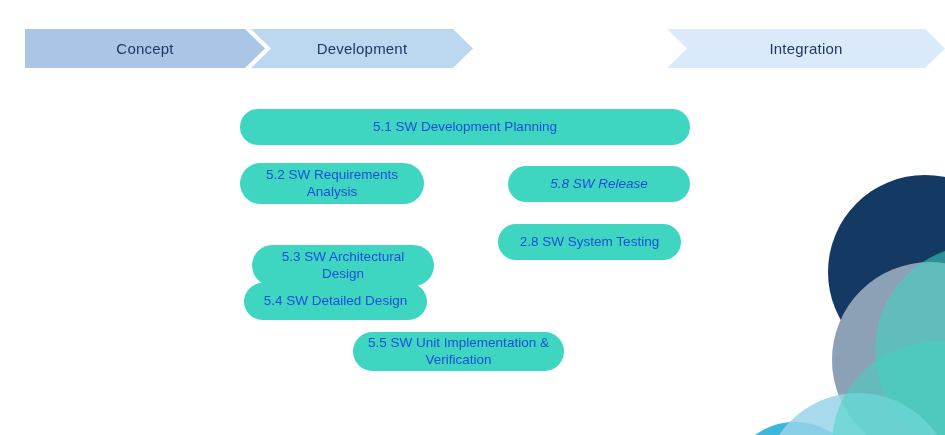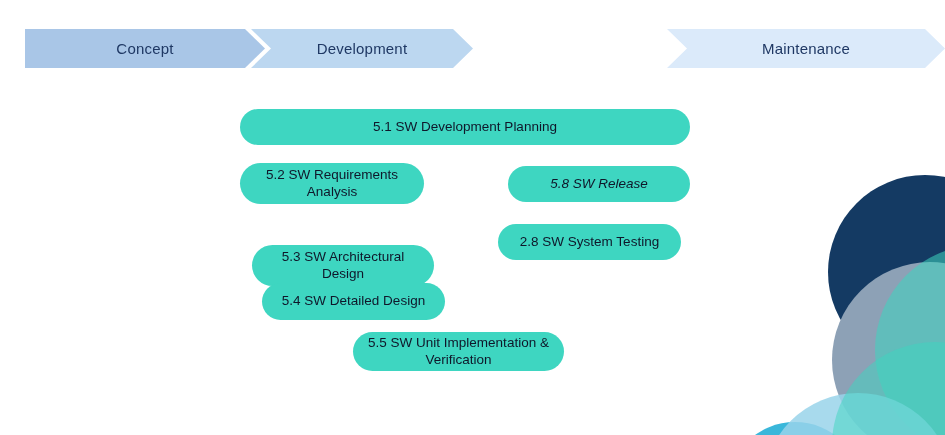--- a/index.html
+++ b/index.html
@@ -38,29 +38,29 @@
   .chev-4 { left: 667px; width: 278px; }
 
   
   .pill {
     position: absolute;
     display: flex;
     align-items: center;
     justify-content: center;
     text-align: center;
     border-radius: 22px;
-    color: #0f172a;
+    color: #1d4ed8;
     font-size: 13.5px;
     line-height: 1.2;
     padding: 2px 10px;
   }
   .pill-51 { left: 240px; top: 109px; width: 450px; height: 36px; }
   .pill-52 { left: 240px; top: 163px; width: 184px; height: 41px; }
   .pill-53 { left: 252px; top: 221px; width: 182px; height: 41px; }
-  .pill-54 { left: 262px; top: 283px; width: 183px; height: 37px; }
+  .pill-54 { left: 244px; top: 283px; width: 183px; height: 37px; }
   .pill-55 { left: 353px; top: 332px; width: 211px; height: 39px; }
   .pill-56 { left: 482px; top: 281px; width: 183px; height: 39px; }
   .pill-57 { left: 498px; top: 224px; width: 183px; height: 36px; }
   .pill-58 { left: 508px; top: 166px; width: 182px; height: 36px; }
 
   
   .decor {
     position: absolute;
     left: 0; top: 0;
     width: 945px; height: 435px;
@@ -72,21 +72,21 @@
 
 <div class="canvas">
 
   <div class="chevron chev-first chev-1" style="background: rgb(169, 198, 231);">
     <span>Concept</span>
   </div>
   <div class="chevron chev-mid chev-2" style="background: rgb(188, 215, 240);">
     <span>Development</span>
   </div>
   <div class="chevron chev-mid chev-4" style="background: rgb(219, 234, 250);">
-    <span>Maintenance</span>
+    <span>Integration</span>
   </div>
 
   <div class="pill pill-51" style="background: rgb(62, 214, 193);">5.1 SW Development Planning</div>
   <div class="pill pill-52" style="background: rgb(62, 214, 193);">5.2 SW Requirements Analysis</div>
   <div class="pill pill-53" style="background: rgb(62, 214, 193); margin-top: 24px;">5.3 SW Architectural Design</div>
   <div class="pill pill-54" style="background: rgb(62, 214, 193);">5.4 SW Detailed Design</div>
   <div class="pill pill-55" style="background: rgb(62, 214, 193);">5.5 SW Unit Implementation &amp; Verification</div>
   <div class="pill pill-57" style="background: rgb(62, 214, 193);">2.8 SW System Testing</div>
   <div class="pill pill-58" style="background: rgb(62, 214, 193); font-style: italic;">5.8 SW Release</div>
 

